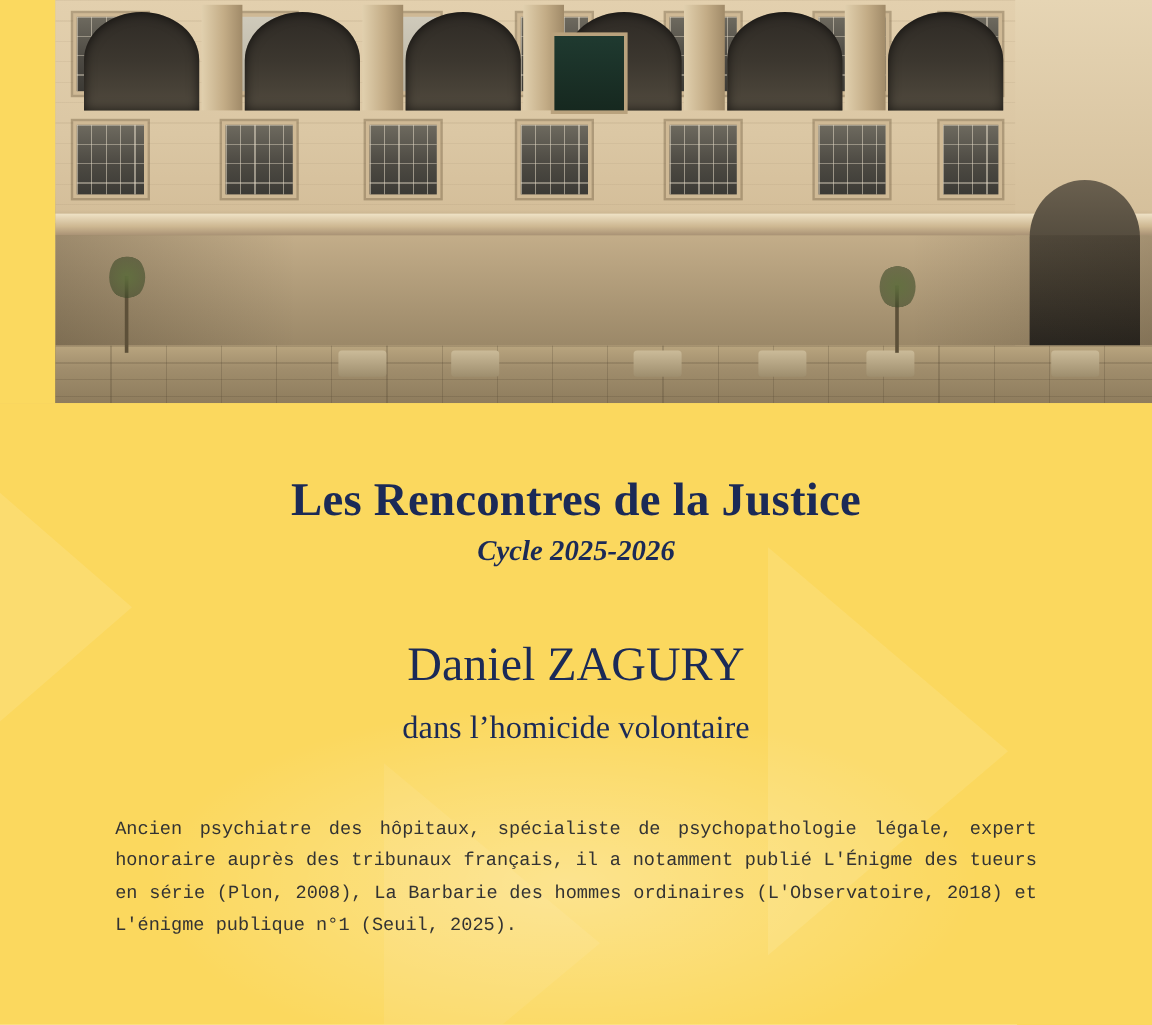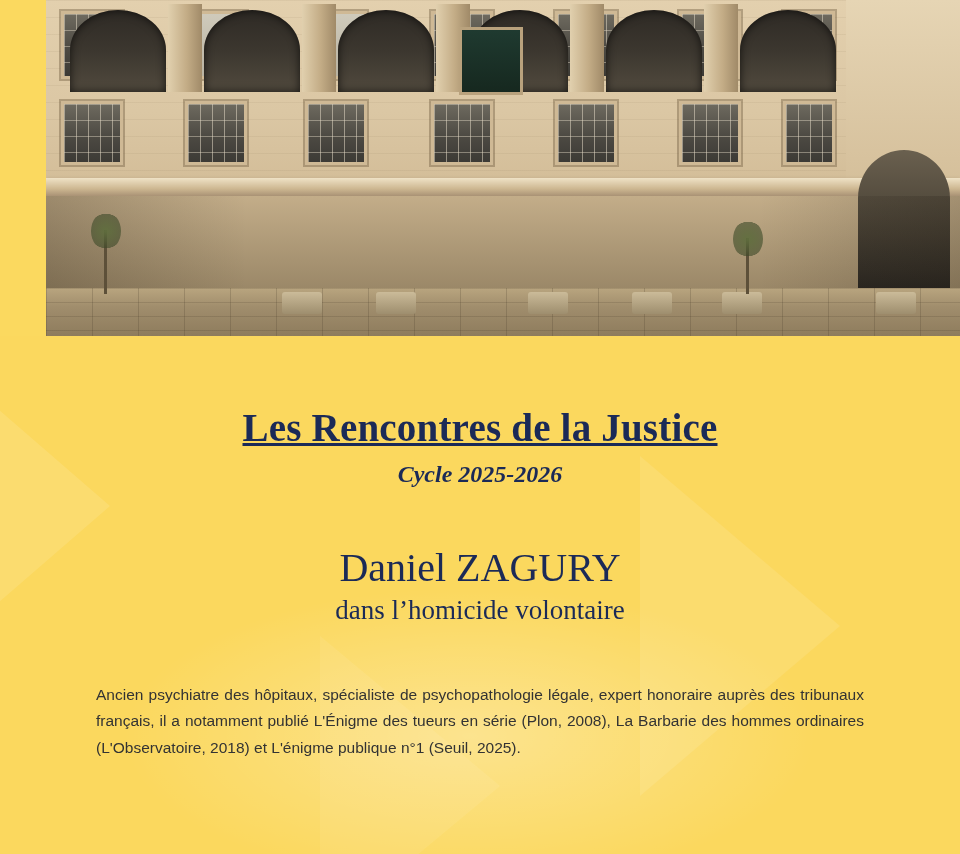--- a/index.html
+++ b/index.html
@@ -209,27 +209,26 @@
   
   .text-wrap {
     position: relative;
     z-index: 3;
     text-align: center;
     color: #1b2a57;
   }
   .serif { font-family: "Liberation Serif", serif; }
 
   .title {
-    margin: 11px;
+    margin: 0;
     padding-top: 58px;
     font-size: 39px;
     font-weight: bold;
     letter-spacing: .2px;
     color: #1b2a57;
-    text-decoration: underline;
   }
   .cycle {
     margin: 8px 0 0 0;
     font-size: 24px;
     font-weight: bold;
     font-style: italic;
     color: #1b2a57;
   }
   .speaker {
     margin: 56px 0 0 0;
@@ -241,21 +240,21 @@
     margin: 14px 0 0 0;
     font-size: 27px;
     line-height: 1.28;
     color: #1b2a57;
     font-weight: normal;
   }
   .bio {
     position: relative;
     z-index: 3;
     margin: 54px 96px 0 96px;
-    font-family: Liberation Sans, sans-serif;
+    font-family: Liberation Mono, monospace;
     font-size: 15.5px;
     line-height: 1.72;
     color: #333333;
     text-align: justify;
   }
 </style>
 </head>
 <body>
 
 <div class="poster">
@@ -340,19 +339,19 @@
   <div class="body-area">
     <div class="chev chev1"></div>
     <div class="chev chev2"></div>
     <div class="chev chev3"></div>
     <div class="glow"></div>
 
     <div class="text-wrap">
       <h1 class="title serif">Les Rencontres de la Justice</h1>
       <p class="cycle serif">Cycle 2025-2026</p>
       <h2 class="speaker serif">Daniel ZAGURY</h2>
-      <p class="subject serif" style="margin-top:2px;">dans l’homicide volontaire</p>
+      <p class="subject serif" style="margin-top:12px;">dans l’homicide volontaire</p>
     </div>
 
     <p class="bio">Ancien psychiatre des hôpitaux, spécialiste de psychopathologie légale, expert honoraire auprès des tribunaux français, il a notamment publié L'Énigme des tueurs en série (Plon, 2008), La Barbarie des hommes ordinaires (L'Observatoire, 2018) et L'énigme publique n°1 (Seuil, 2025).</p>
   </div>
 
 </div>
 
 </body></html>

